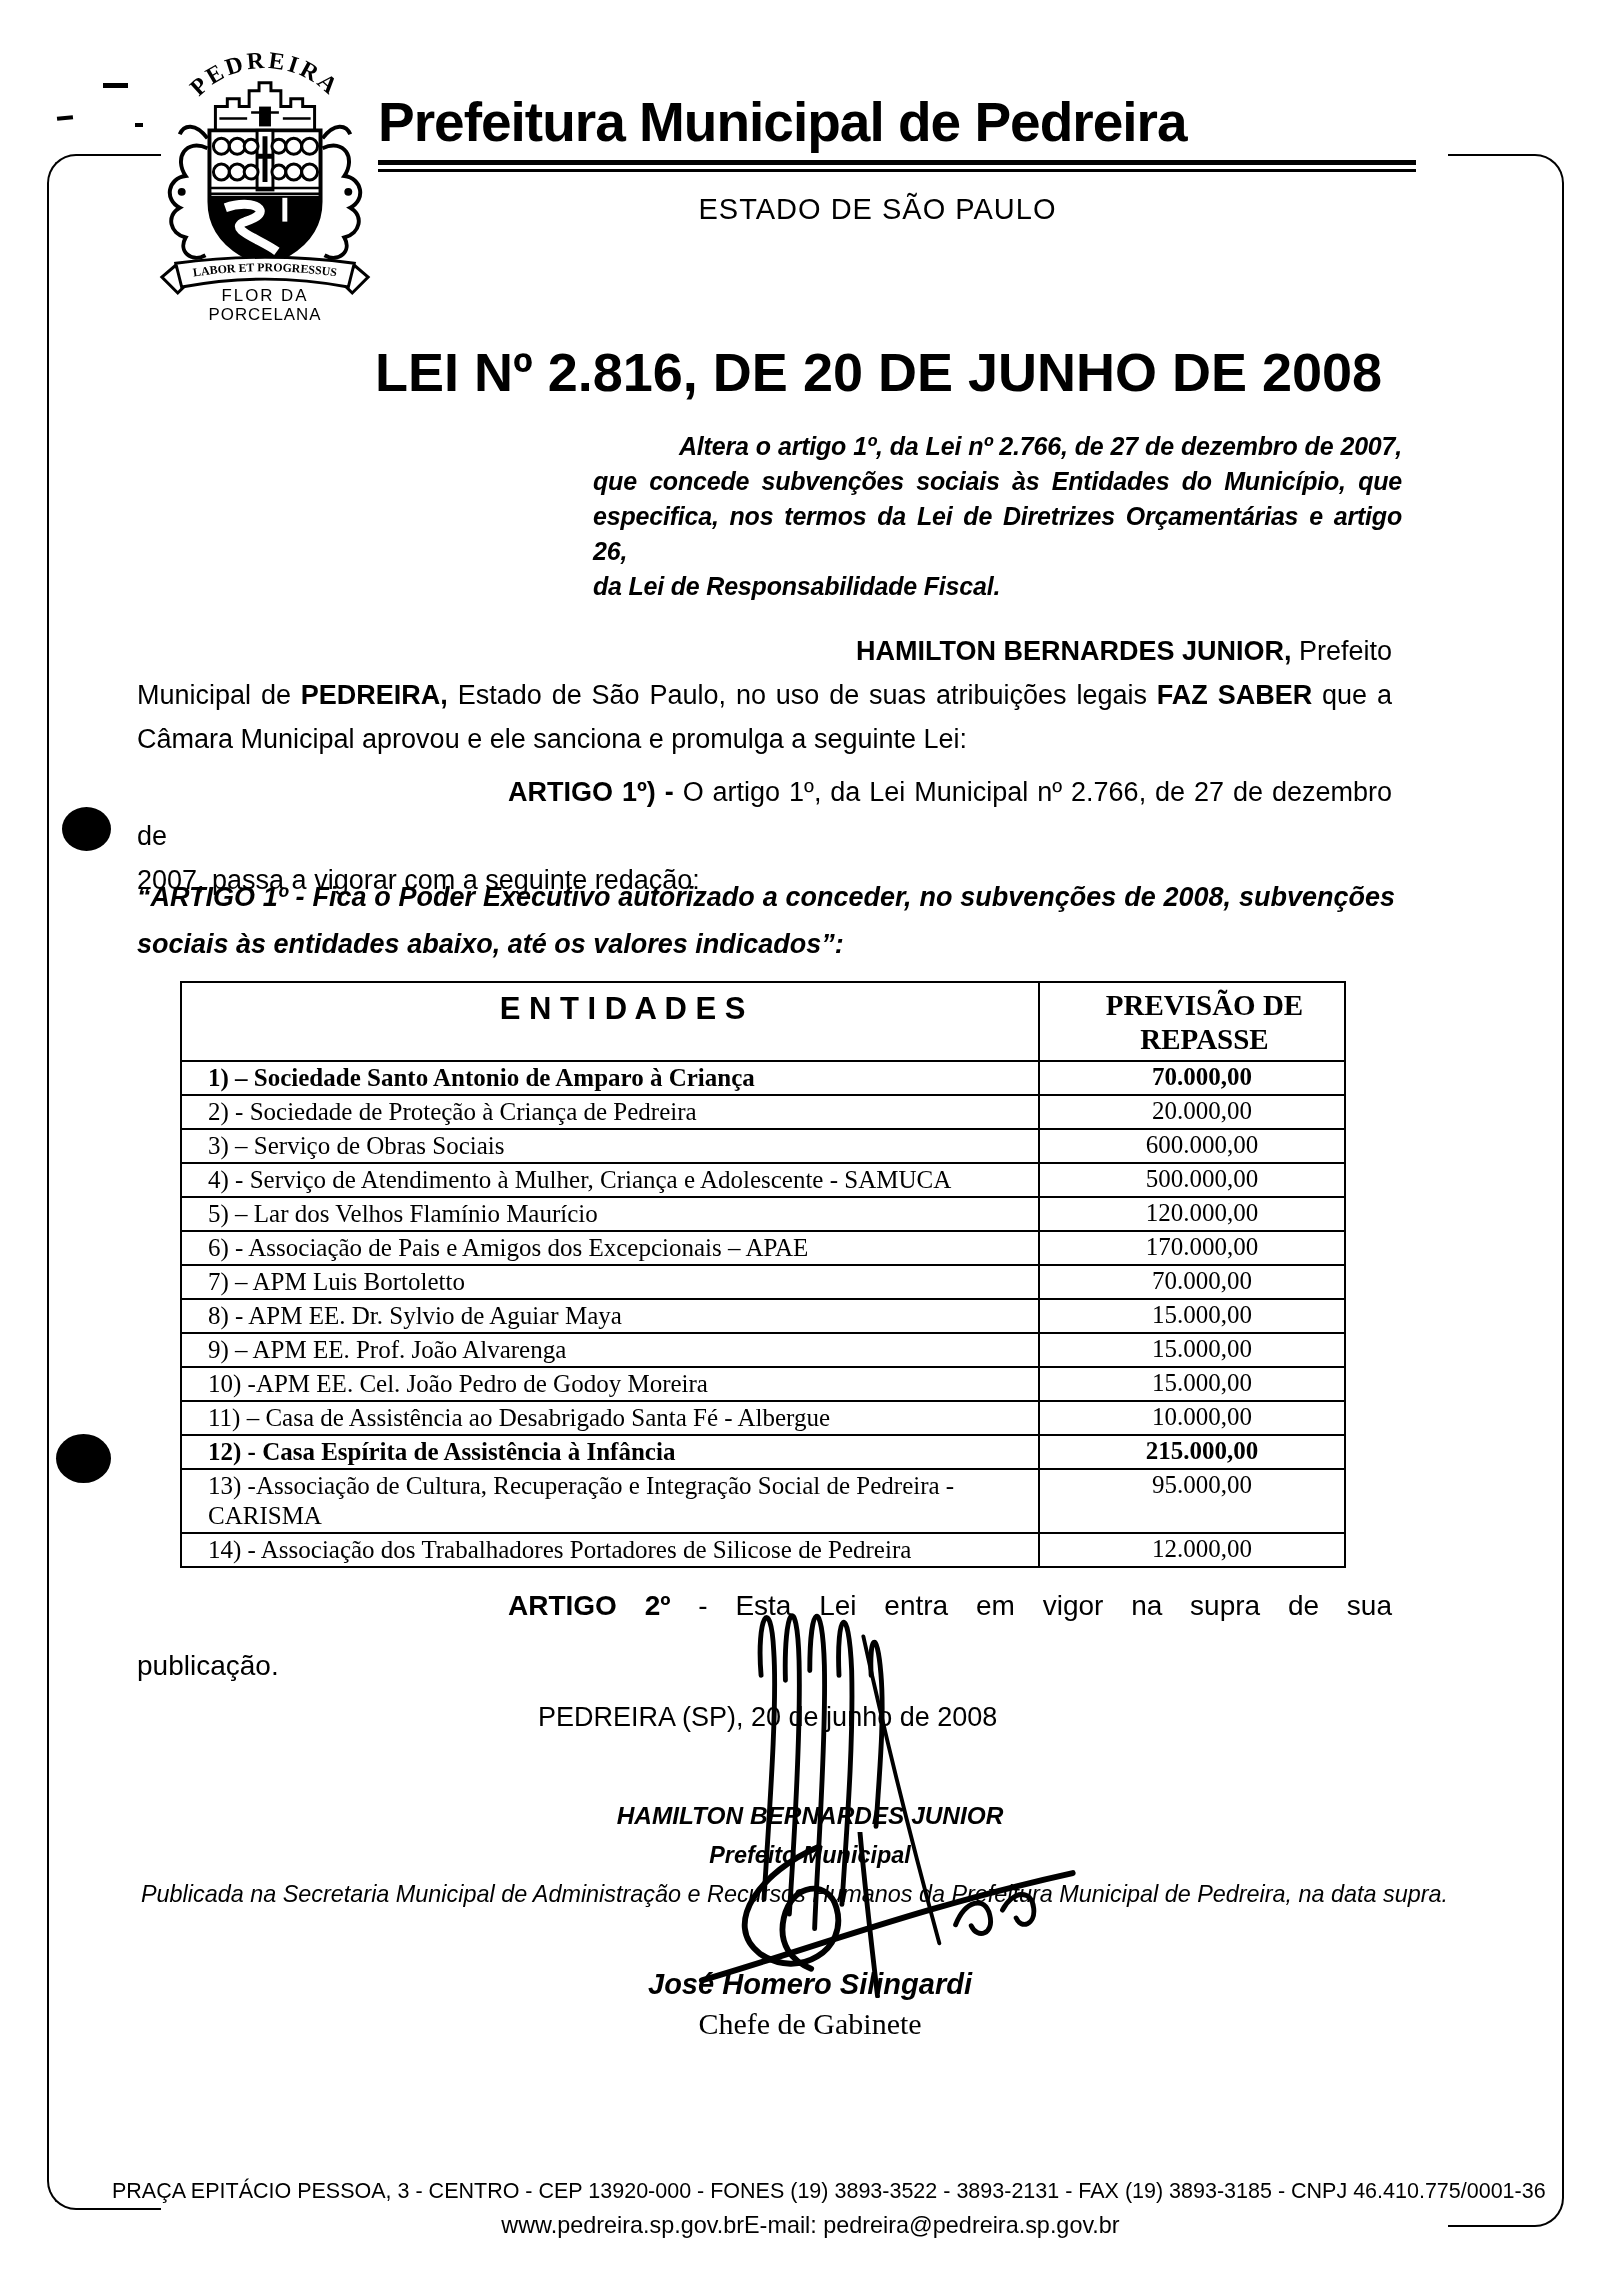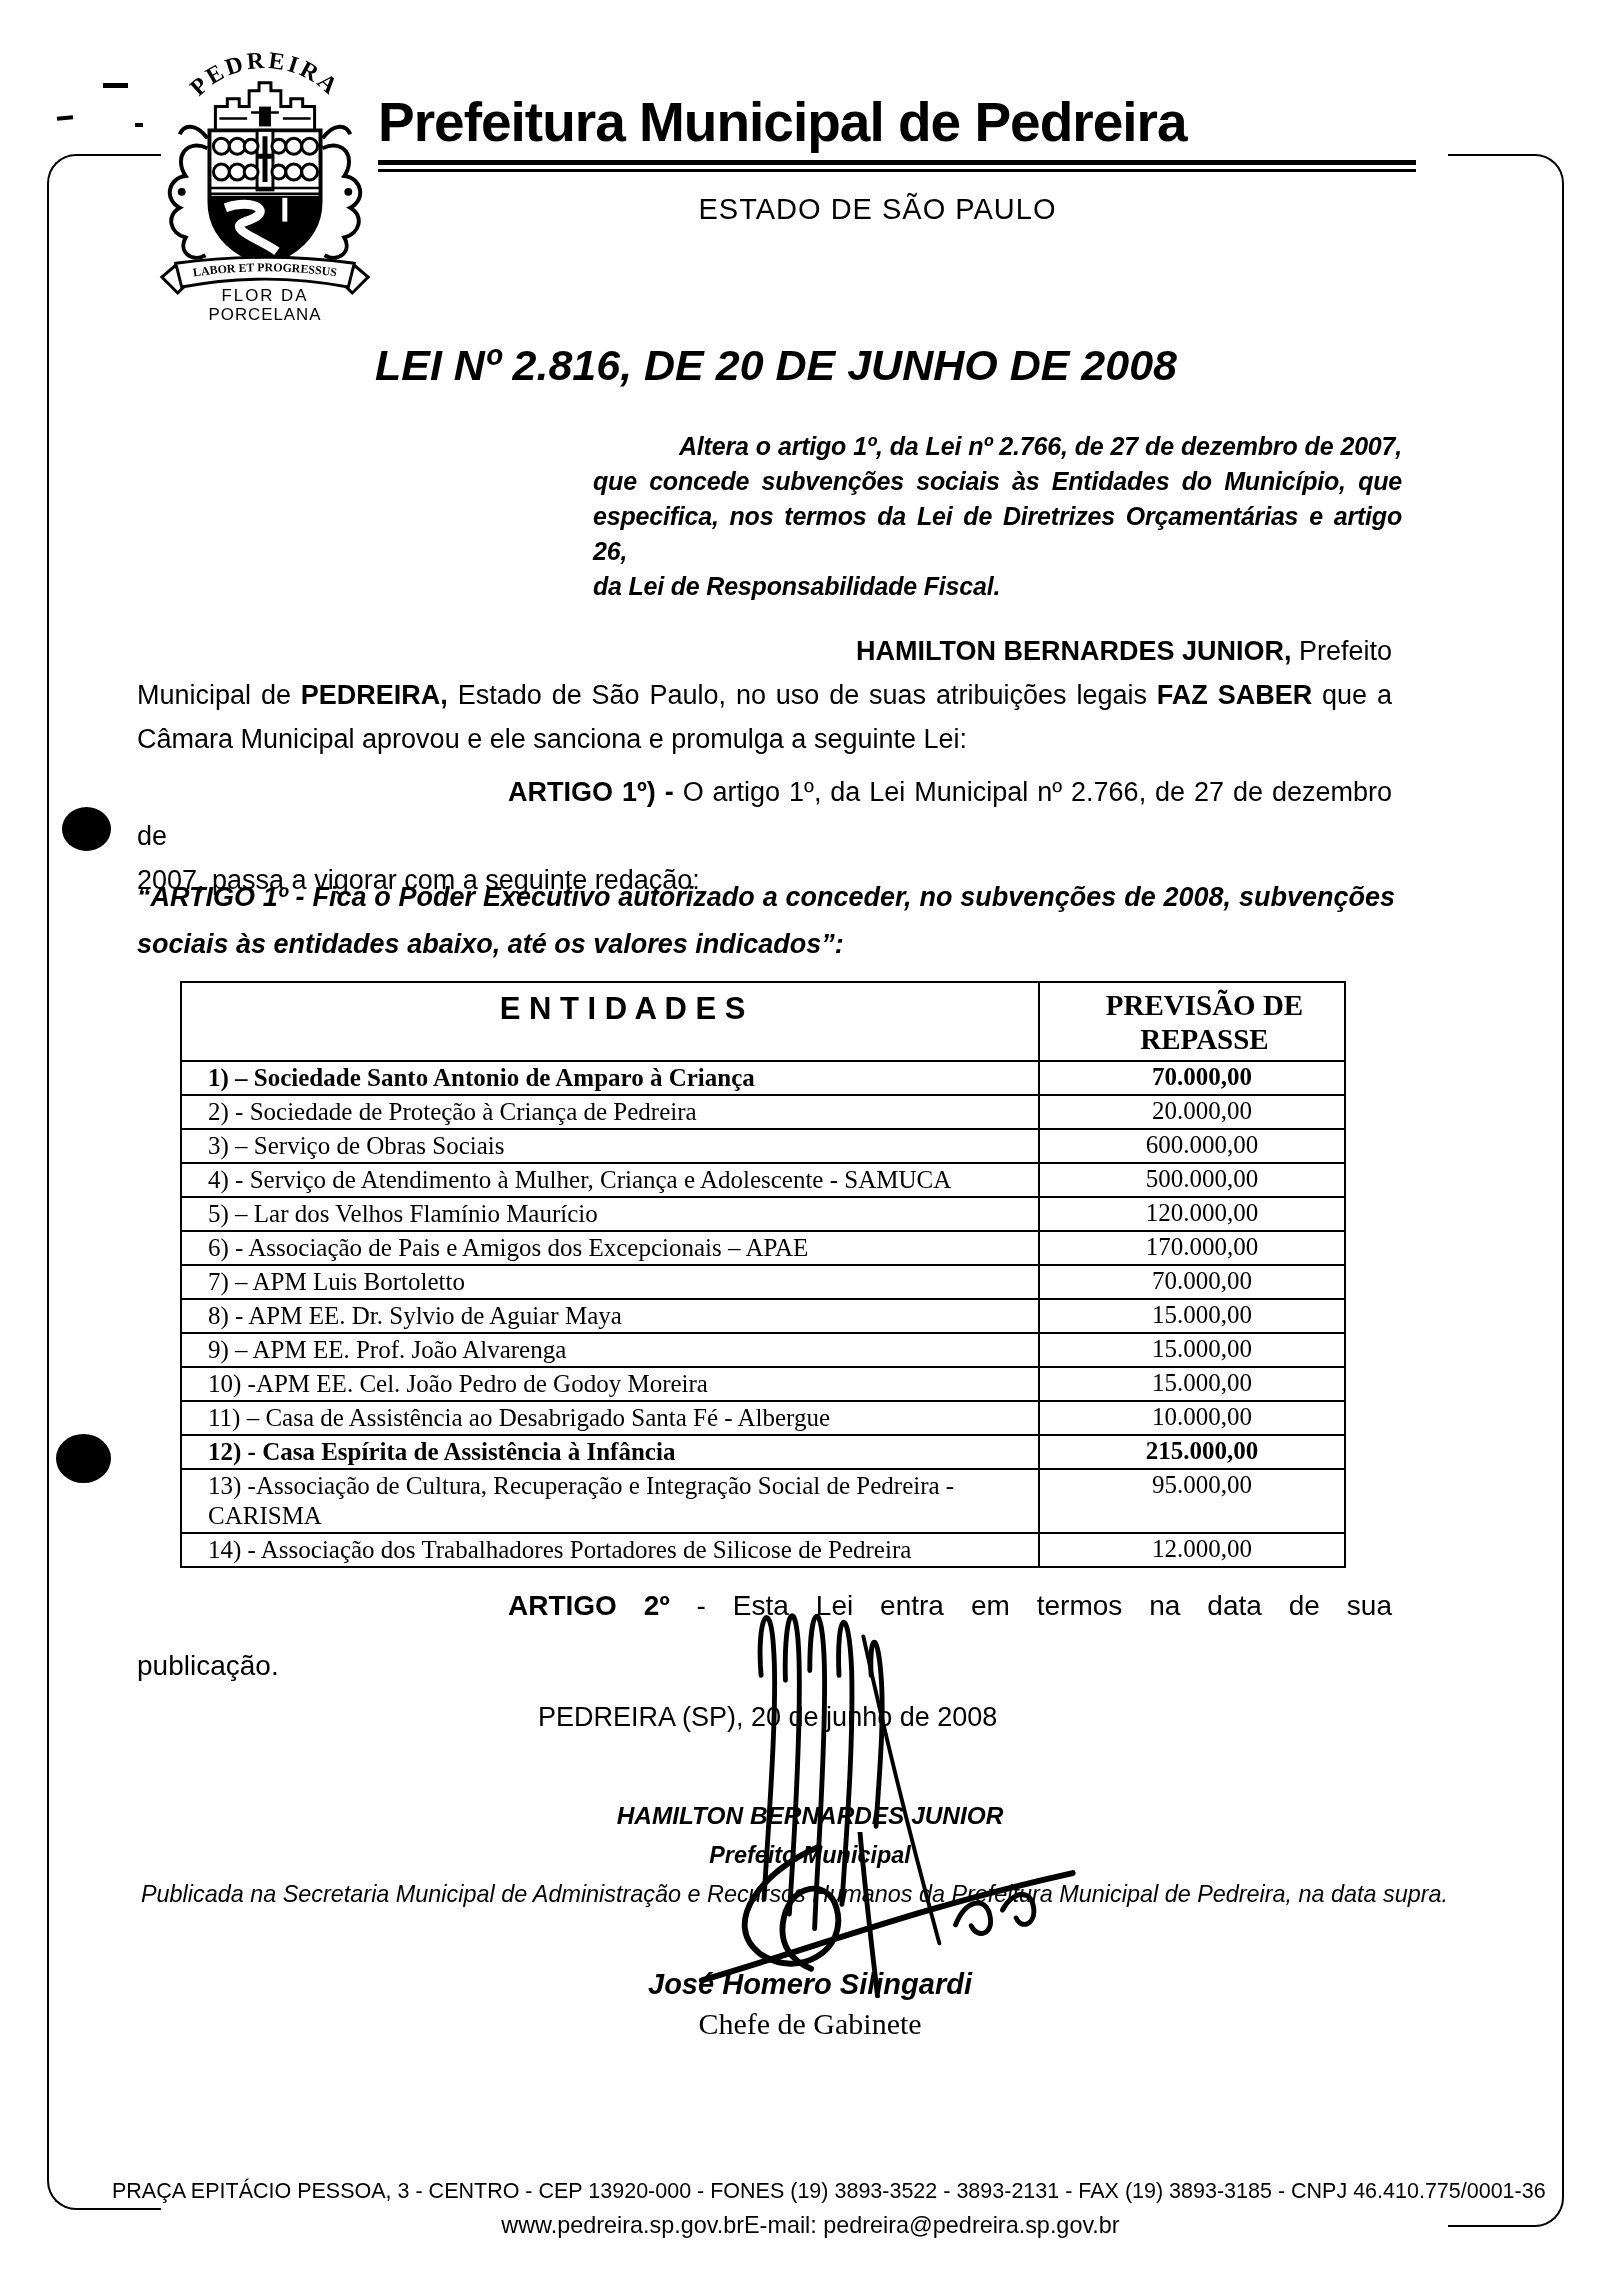--- a/index.html
+++ b/index.html
@@ -23,21 +23,21 @@
   .dash3{left:135px;top:123px;width:7.8px;height:3.9px;}
 
   
   .crest{left:146px;top:27px;width:238px;height:298px;}
   .org-title{left:378px;top:90px;width:1044px;font-size:55px;font-weight:bold;
     letter-spacing:-1px;white-space:nowrap;}
   .underline-a{left:378px;top:160px;width:1038px;height:4.9px;background:#000;}
   .underline-b{left:378px;top:169px;width:1038px;height:2.9px;background:#000;}
   .org-subtitle{left:585px;top:193px;width:585px;text-align:center;font-size:29px;letter-spacing:1px;}
 
-  .law-title{left:375px;top:341px;font-size:43px;font-weight:bold;font-style:italic;white-space:nowrap;}
+  .law-title{left:375px;top:341px;font-size:54px;font-weight:bold;white-space:nowrap;}
 
   .ementa{left:593px;top:429px;width:809px;font-size:25px;font-weight:bold;font-style:italic;
     line-height:35px;letter-spacing:-0.2px;}
   .jlines .line{text-align:justify;text-align-last:justify;}
   .jlines .line:last-child{text-align:left;text-align-last:auto;}
   .ementa .line:first-child{text-indent:86px;}
 
   .preamble{left:137px;top:629px;width:1255px;font-size:27px;line-height:44px;}
   .artigo1{left:137px;top:770px;width:1255px;font-size:27px;line-height:44px;}
   .quote{left:137px;top:874px;width:1258px;font-size:27px;font-weight:bold;font-style:italic;line-height:47px;}
@@ -241,21 +241,21 @@
       <td class="td-val">95.000,00</td>
     </tr>
         <tr>
       <td class="td-ent">14) - Associação dos Trabalhadores Portadores de Silicose de Pedreira</td>
       <td class="td-val">12.000,00</td>
     </tr>
       </tbody>
   </table>
 
   <div class="abs artigo2">
-    <div class="pline just indent380"><span class="b">ARTIGO 2º</span><span> - Esta Lei entra em termos na data de sua</span></div>
+    <div class="pline just indent380"><span class="b">ARTIGO 2º</span><span> - Esta Lei entra em vigor na supra de sua</span></div>
     <div class="pline"><span>publicação.</span></div>
   </div>
 
   <div class="abs dateline">PEDREIRA (SP), 20 de junho de 2008</div>
 
   <svg class="abs sig1" viewBox="0 0 250 385" fill="none" stroke="#000" stroke-width="5" stroke-linecap="round">
     <path d="M45,100 C40,40 55,15 58,75 C62,135 52,260 48,330"></path>
     <path d="M70,105 C68,30 82,12 84,85 C86,165 78,285 74,345"></path>
     <path d="M95,95 C95,25 108,18 110,90 C112,175 102,300 100,360"></path>
     <path d="M125,100 C122,35 135,22 138,95 C140,175 132,270 128,335"></path>

